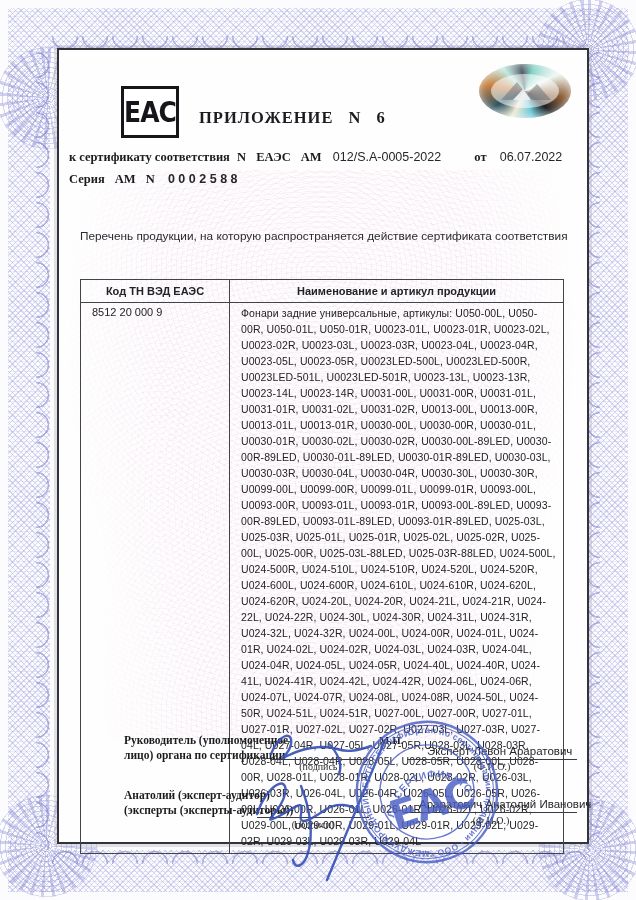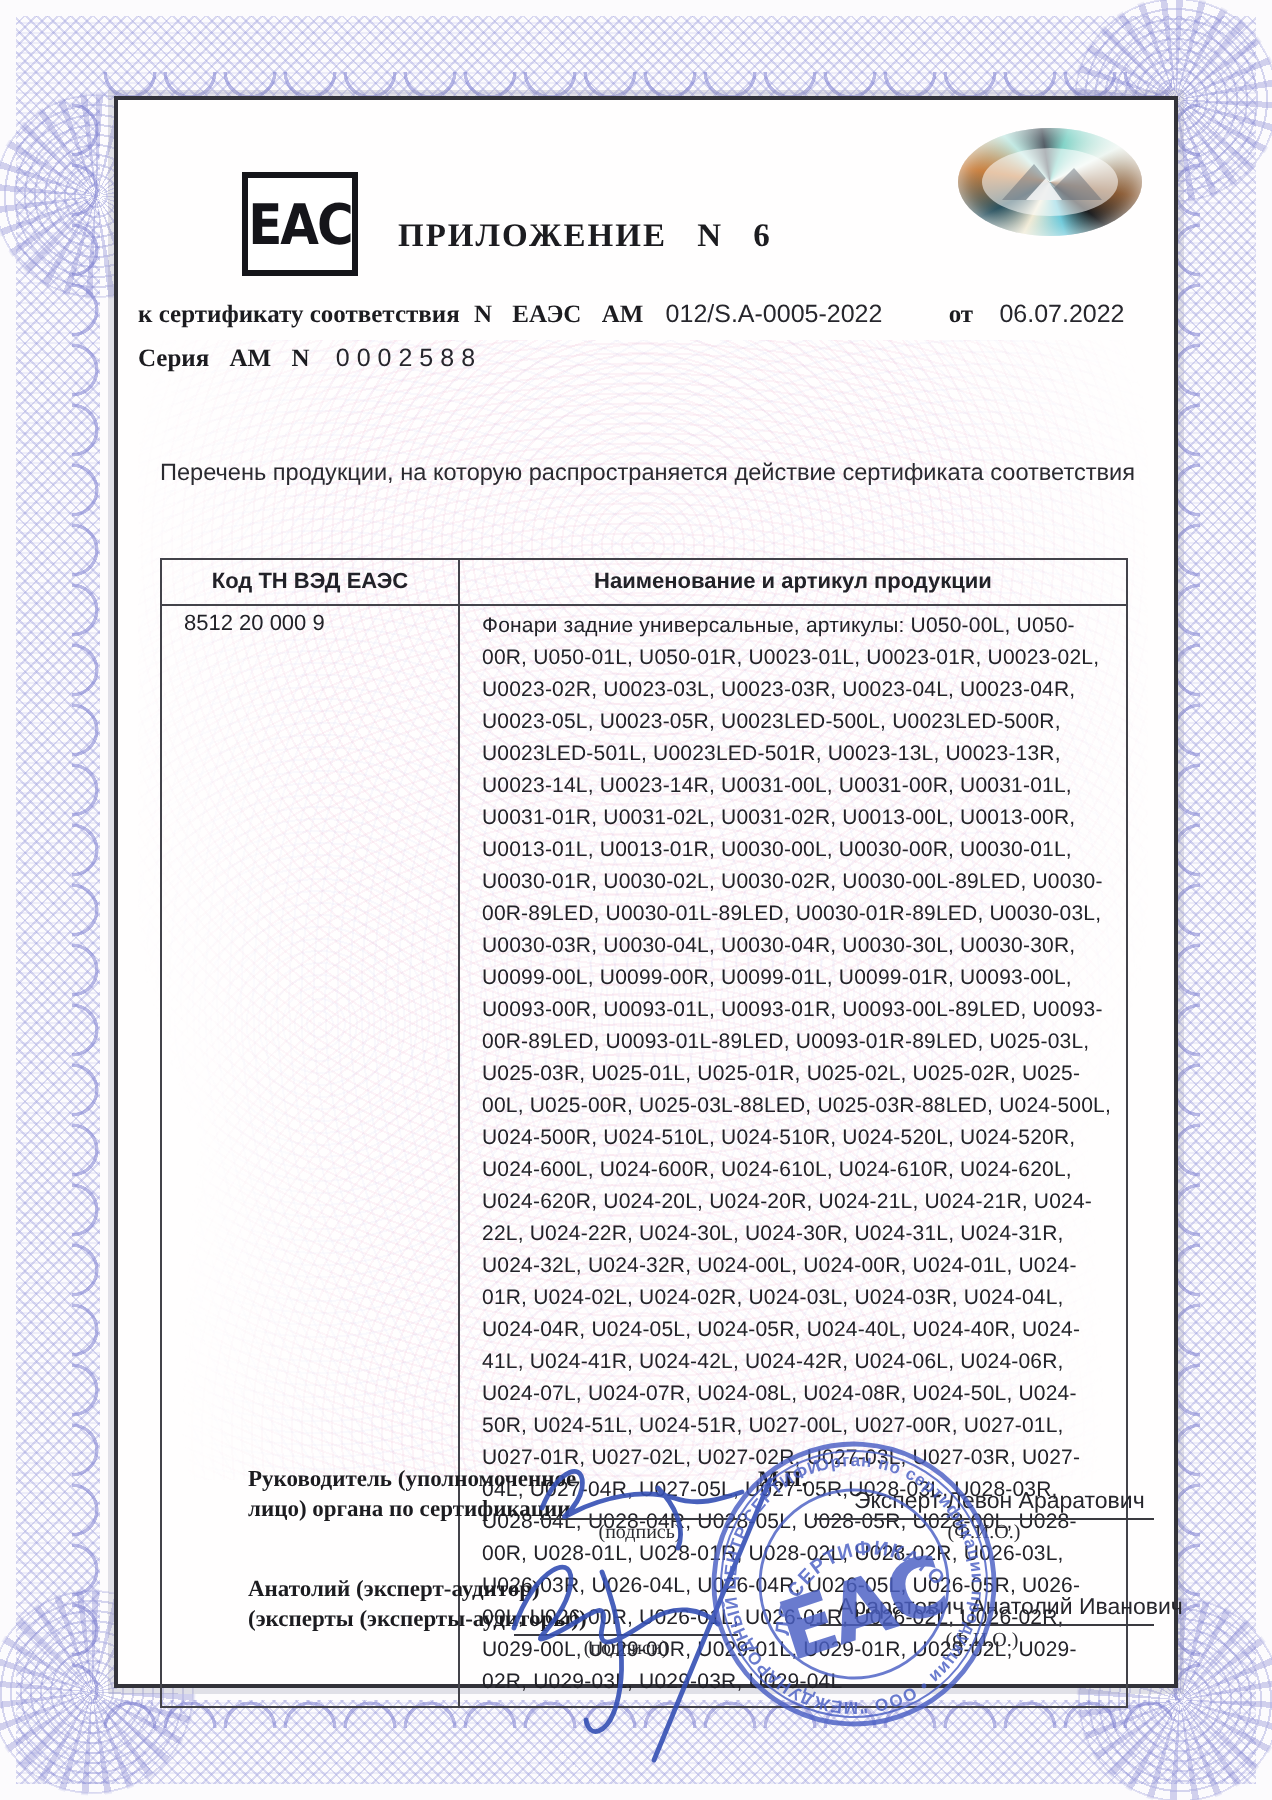--- a/index.html
+++ b/index.html
@@ -54,21 +54,21 @@
     background:conic-gradient(from 20deg,#7fd2c6,#eef6f1 12%,#8a5a33 22%,#17181a 30%,#6cc9da 40%,
       #f0ead4 52%,#27505e 62%,#c97f3e 72%,#bfe8e2 82%,#515a63 92%,#7fd2c6);
     box-shadow:inset 0 0 10px rgba(255,255,255,.7);overflow:hidden;}
   .hologram svg{position:absolute;left:0;top:0;}
   .cert-line{position:absolute;left:10px;top:100px;width:510px;font-size:12.5px;font-weight:bold;white-space:nowrap;}
   .cert-line .sans{font-family:"Liberation Sans",sans-serif;font-weight:normal;color:#26262c;}
   .cert-line .numlabel{word-spacing:7px;margin-left:4px;}
   .cert-line .ot{margin-left:30px;}
   .series-line{position:absolute;left:10px;top:122px;font-size:12.5px;font-weight:bold;white-space:nowrap;}
   .series-line .label{word-spacing:7px;}
-  .series-line .sans{font-family:"Liberation Sans",sans-serif;font-weight:normal;letter-spacing:3.5px;margin-left:10px;color:#26262c;}
+  .series-line .sans{font-family:"Liberation Sans",sans-serif;font-weight:bold;letter-spacing:3.5px;margin-left:10px;color:#26262c;}
   .intro{position:absolute;left:21px;top:179px;width:490px;
     font-family:"Liberation Sans",sans-serif;font-size:11.8px;color:#2a2a30;}
   
   .ptable{position:absolute;left:21px;top:229px;width:484px;border-collapse:collapse;
     font-family:"Liberation Sans",sans-serif;color:#222228;}
   .ptable td,.ptable th{border:1.3px solid #43434a;padding-left:11px;}
   .ptable th{height:20px;font-size:11px;font-weight:bold;text-align:center;padding:1px 4px;}
   .ptable .col-code{width:140px;}
   .ptable td{vertical-align:top;}
   .code-cell{font-size:11px;padding:3px 8px;}

